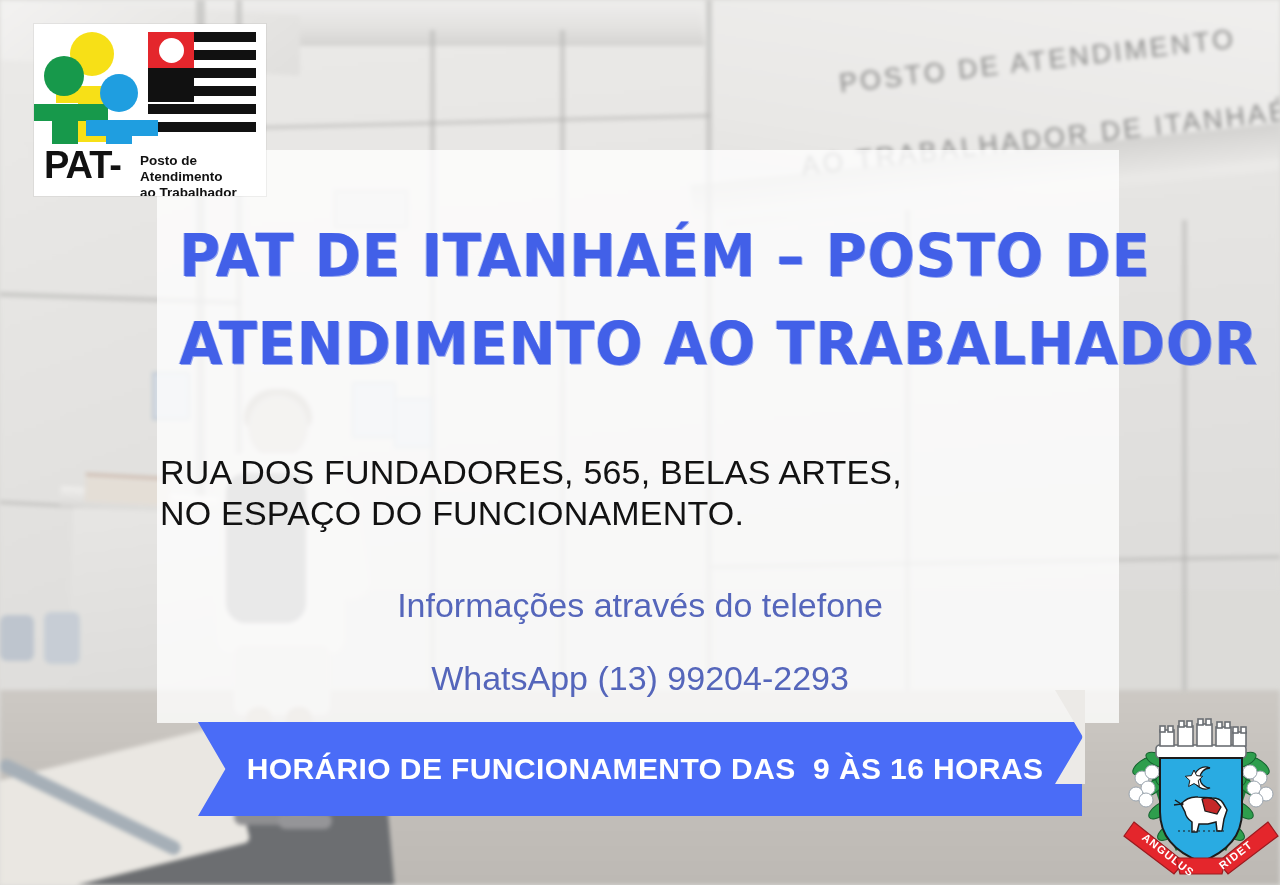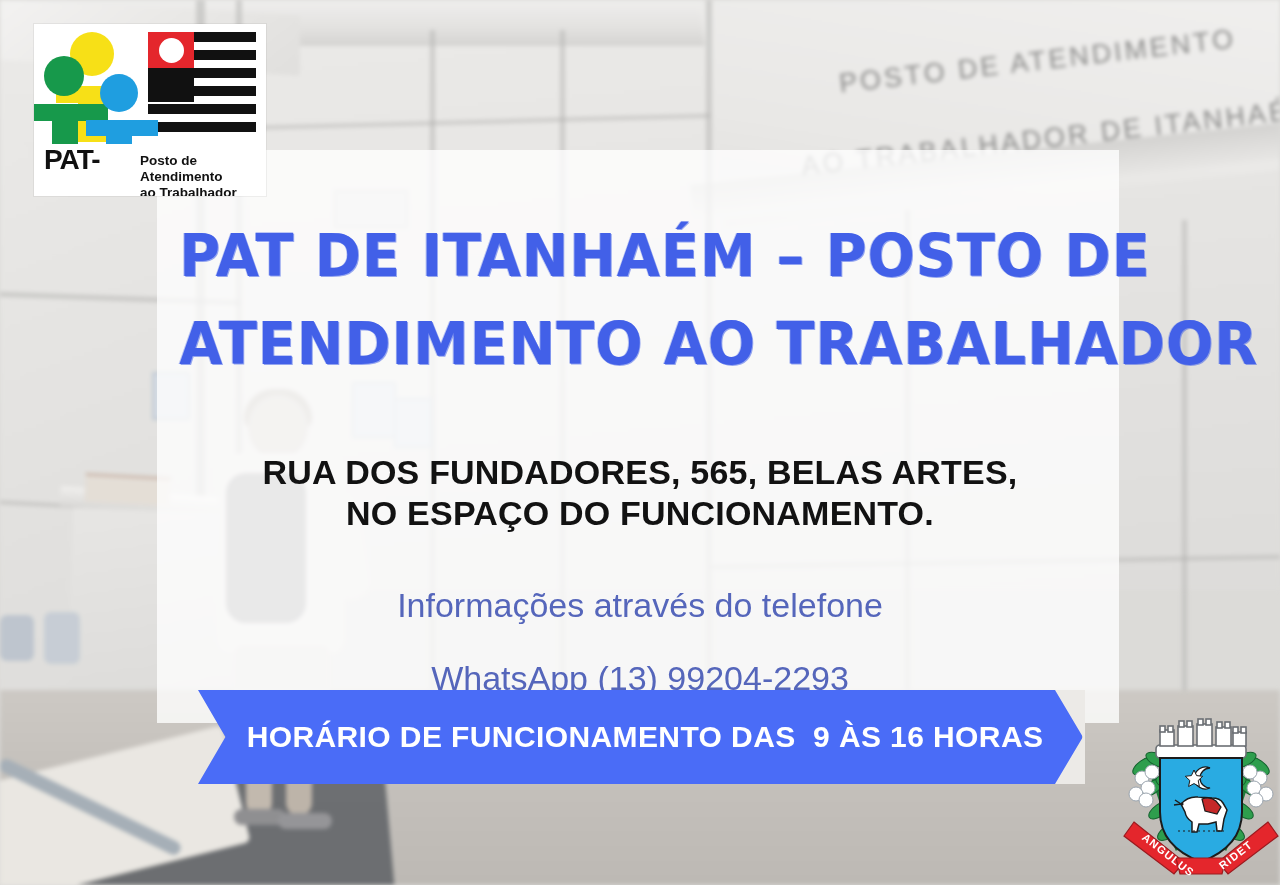--- a/index.html
+++ b/index.html
@@ -129,57 +129,57 @@
   .f-yellow .head{left:26px;top:0px;width:44px;height:44px;background:#f7e017;}
   .f-yellow .arms{left:12px;top:54px;width:72px;height:17px;background:#f7e017;}
   .f-yellow .body{left:34px;top:54px;width:28px;height:56px;background:#f7e017;}
   .f-green .head{left:0px;top:24px;width:40px;height:40px;background:#17994b;}
   .f-green .arms{left:-12px;top:72px;width:76px;height:17px;background:#17994b;}
   .f-green .body{left:8px;top:72px;width:26px;height:40px;background:#17994b;}
   .f-blue .head{left:56px;top:42px;width:38px;height:38px;background:#1f9ee0;}
   .f-blue .arms{left:42px;top:88px;width:72px;height:16px;background:#1f9ee0;}
   .f-blue .body{left:62px;top:88px;width:26px;height:24px;background:#1f9ee0;}
   .logo-text{position:absolute;left:10px;top:118px;width:212px;height:48px;}
-  .logo-pat{position:absolute;left:0;top:2px;font-size:28px;font-weight:bold;color:#111;letter-spacing:-1px;font-family:"Liberation Sans", sans-serif;}
+  .logo-pat{position:absolute;left:0;top:2px;font-size:38px;font-weight:bold;color:#111;letter-spacing:-1px;font-family:"Liberation Sans", sans-serif;}
   .logo-sub{position:absolute;left:96px;top:4px;font-size:13.5px;font-weight:bold;color:#111;line-height:16px;font-family:"Liberation Sans", sans-serif;margin-top:7px;}
 
   
   .headline{
     position:absolute;left:160px;top:212px;width:960px;
     text-align:center;color:#4260e8;
     font-family:"DejaVu Sans", sans-serif;
     font-weight:bold;font-size:58px;line-height:88px;
     letter-spacing:1px;
     text-shadow:1px 1px 0 rgba(66,96,232,.55), -1px 0 0 rgba(66,96,232,.35);
     transform:scaleX(.96);
   }
   .headline .hl{display:block;white-space:nowrap;}
 
   
   .address{
     position:absolute;left:160px;top:452px;width:960px;
-    text-align:center;color:#121212;
+    color:#121212;
     font-family:"Liberation Sans", sans-serif;
-    font-weight:bold;font-size:34px;line-height:41px;
+    font-weight:normal;font-size:34px;line-height:41px;
     letter-spacing:.2px;
   }
   .address .al{display:block;white-space:nowrap;}
 
   
   .phoneinfo{
     position:absolute;left:160px;top:552px;width:960px;
     text-align:center;color:#5566bb;
     font-family:"Liberation Sans", sans-serif;
     font-weight:400;font-size:34px;line-height:39px;
   }
   .phoneinfo .pl{display:block;white-space:nowrap;margin-top:34px;}
 
   
   .ribbon{
-    position:absolute;left:198px;top:690px;width:884px;height:94px;
+    position:absolute;left:198px;top:722px;width:884px;height:94px;
     background:#4a6cf7;
     clip-path:polygon(0 0, 100% 0, 100% 100%, 0 100%, 3.1% 50%);
     display:flex;align-items:center;justify-content:center;
   }
   .ribbon-notch-r{
     position:absolute;left:1055px;top:690px;width:30px;height:94px;
     background:#eceae7;
     clip-path:polygon(100% 0, 100% 100%, 0 100%, 93% 50%, 0 0);
   }
   .ribbon-label{

